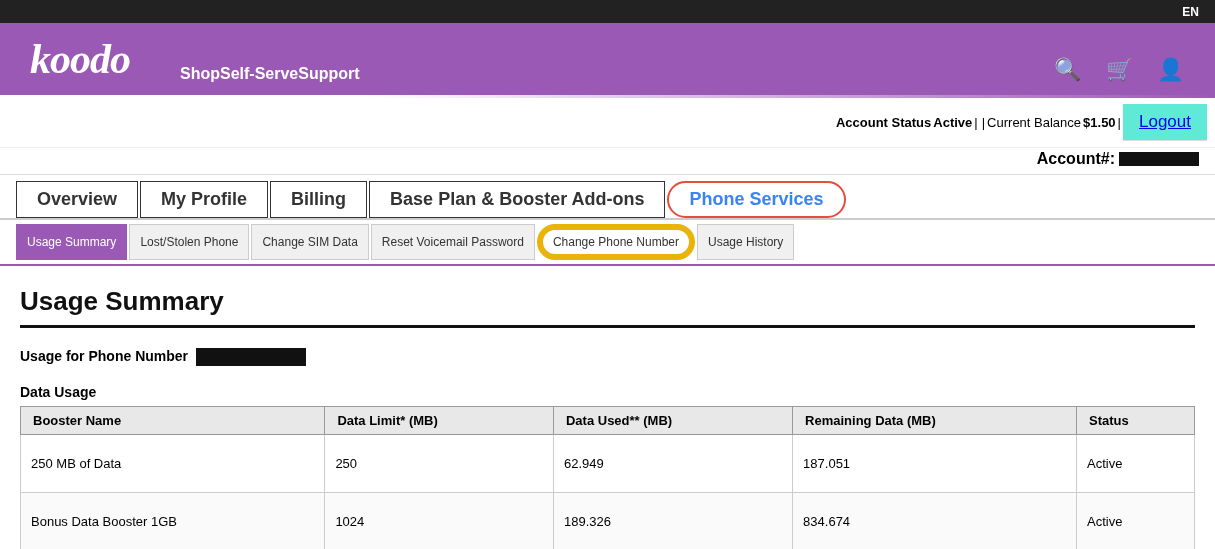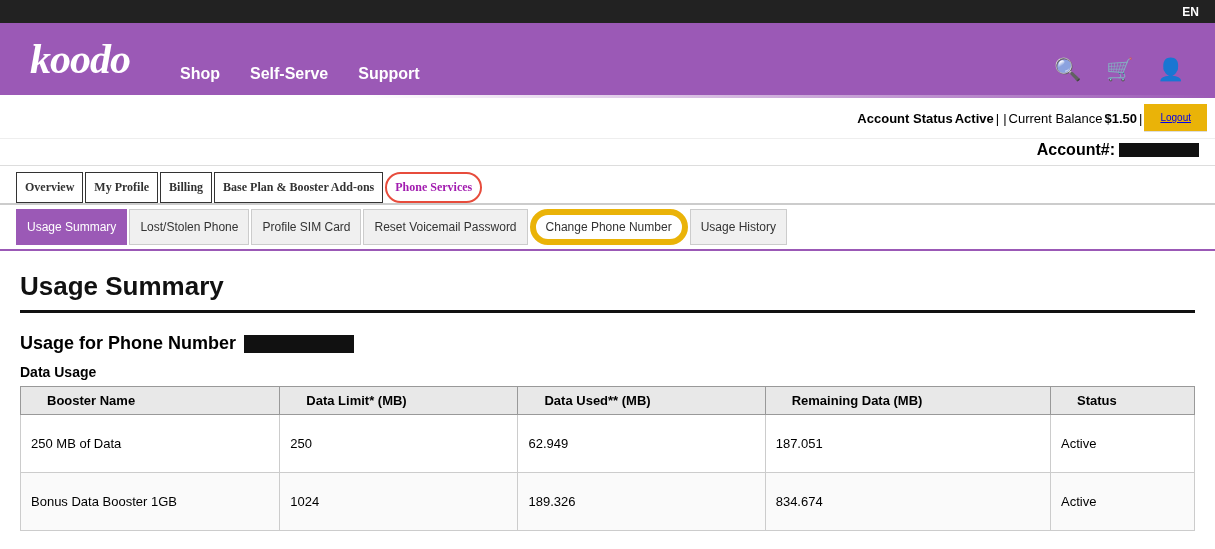--- a/index.html
+++ b/index.html
@@ -4,53 +4,53 @@
   <style>
     * { margin: 0; padding: 0; box-sizing: border-box; }
     body { font-family: Arial, sans-serif; font-size: 13px; background: #f5f5f5; width: 1215px; }
 
     
     .header-top { background: #222; text-align: right; padding: 4px 16px; }
     .header-top span { color: #fff; font-size: 12px; font-weight: bold; margin-top: 33px; }
     .header-main { background: #9b59b6; padding: 12px 30px; display: flex; align-items: flex-end; }
     .logo { color: #fff; font-size: 42px; font-weight: bold; font-family: Georgia, serif; letter-spacing: -1px; margin-right: 50px; }
     .logo span { font-style: italic; }
-    .nav-links { display: flex; gap: 30px; flex: 1; margin-top: 20px; }
+    .nav-links { display: flex; flex: 1; margin-top: 20px; }
     .nav-links a { color: #fff; text-decoration: none; font-size: 16px; font-weight: bold; }
     .header-icons { display: flex; gap: 24px; align-items: center; }
     .header-icon { color: #fff; font-size: 22px; cursor: pointer; }
     .header-divider { height: 3px; background: linear-gradient(to right, #fff 30%, #9b59b6 100%); }
 
     
-    .account-bar { background: #eab308; padding: 8px 16px; display: flex; justify-content: flex-end; align-items: center; gap: 8px; font-size: 10px; border-bottom: 1px solid #ddd; }
+    .account-bar { background: #5eead4; padding: 8px 16px; display: flex; justify-content: flex-end; align-items: center; gap: 8px; font-size: 17px; border-bottom: 1px solid #ddd; }
 
     
     .nav-tabs { background: #fff; padding: 6px 16px 0 16px; display: flex; gap: 2px; border-bottom: 2px solid #ccc; flex-wrap: wrap; }
-    .nav-tab { padding: 6px 8px; font-size: 12px; font-weight: bold; cursor: pointer; border: 1px solid #333; background: #fff; color: #333; text-decoration: none; white-space: nowrap; font-family: Liberation Serif, serif; }
-    .nav-tab.phone-services { background: #fff; color: #a21caf; border: 2px solid #e74c3c; border-radius: 20px; position: relative; }
+    .nav-tab { padding: 6px 20px; font-size: 18px; font-weight: bold; cursor: pointer; border: 1px solid #333; background: #fff; color: #333; text-decoration: none; white-space: nowrap; }
+    .nav-tab.phone-services { background: #fff; color: #3b82f6; border: 2px solid #e74c3c; border-radius: 20px; position: relative; }
 
     
     .sub-tabs { background: #fff; padding: 4px 16px; display: flex; gap: 2px; border-bottom: 2px solid #9b59b6; flex-wrap: wrap; }
     .sub-tab { padding: 5px 10px; font-size: 12px; cursor: pointer; border: 1px solid #ccc; background: #f0f0f0; color: #333; white-space: nowrap; }
     .sub-tab.active { background: #9b59b6; color: #fff; border-color: #9b59b6; }
     .sub-tab.change-phone { border: 2px solid #e74c3c; border-radius: 20px; background: #fff; color: #333; }
 
     
     .main-content { background: #fff; padding: 20px 20px; min-height: 300px; }
     .page-title { font-size: 26px; font-weight: bold; color: #111; margin-bottom: 8px; }
     .title-divider { height: 3px; background: #111; margin-bottom: 20px; }
 
-    .phone-number-row { display: flex; align-items: center; margin-bottom: 10px; font-size: 18px; }
+    .phone-number-row { display: flex; margin-bottom: 18px; font-size: 14px; }
     .phone-number-row .label { font-weight: bold; margin-right: 8px; }
 
     .data-usage-title { font-size: 14px; font-weight: bold; margin-bottom: 6px; }
 
     
     .data-table { width: 100%; border-collapse: collapse; font-size: 13px; }
-    .data-table th { background: #e8e8e8; border: 1px solid #999; padding: 6px 26px; text-align: left; font-weight: bold; }
+    .data-table th { background: #e8e8e8; border: 1px solid #999; padding: 6px 12px; text-align: left; font-weight: bold; }
     .data-table td { border: 1px solid #ccc; padding: 21px 10px; background: #fff; }
     .data-table tr:nth-child(even) td { background: #fafafa; }
   </style>
 </head>
 <body>
 
 <div class="header-top">
   <span>EN</span>
 </div>
 
@@ -93,21 +93,21 @@
   <button class="nav-tab">Billing</button>
   <button class="nav-tab">Base Plan &amp; Booster Add-ons</button>
   <button class="nav-tab phone-services" style="position:relative; border:2px solid #e74c3c; border-radius:20px;">
     <span>Phone Services</span>
   </button>
 </div>
 
 <div class="sub-tabs">
   <button class="sub-tab active">Usage Summary</button>
   <button class="sub-tab">Lost/Stolen Phone</button>
-  <button class="sub-tab">Profile SIM Card</button>
+  <button class="sub-tab">Change SIM Data</button>
   <button class="sub-tab">Reset Voicemail Password</button>
   <button class="sub-tab change-phone" style="position:relative; border:6px solid #eab308; border-radius:20px;text-align:right;">
     <span>Change Phone Number</span>
   </button>
   <button class="sub-tab">Usage History</button>
 </div>
 
 <div class="main-content">
   <h1 class="page-title">Usage Summary</h1>
   <div class="title-divider"></div>

